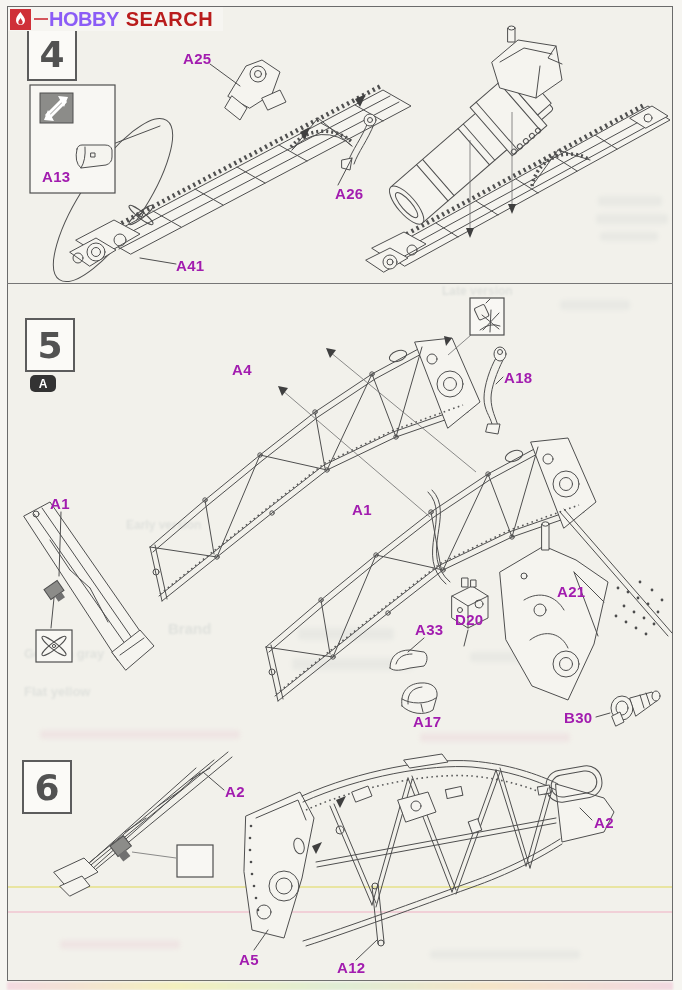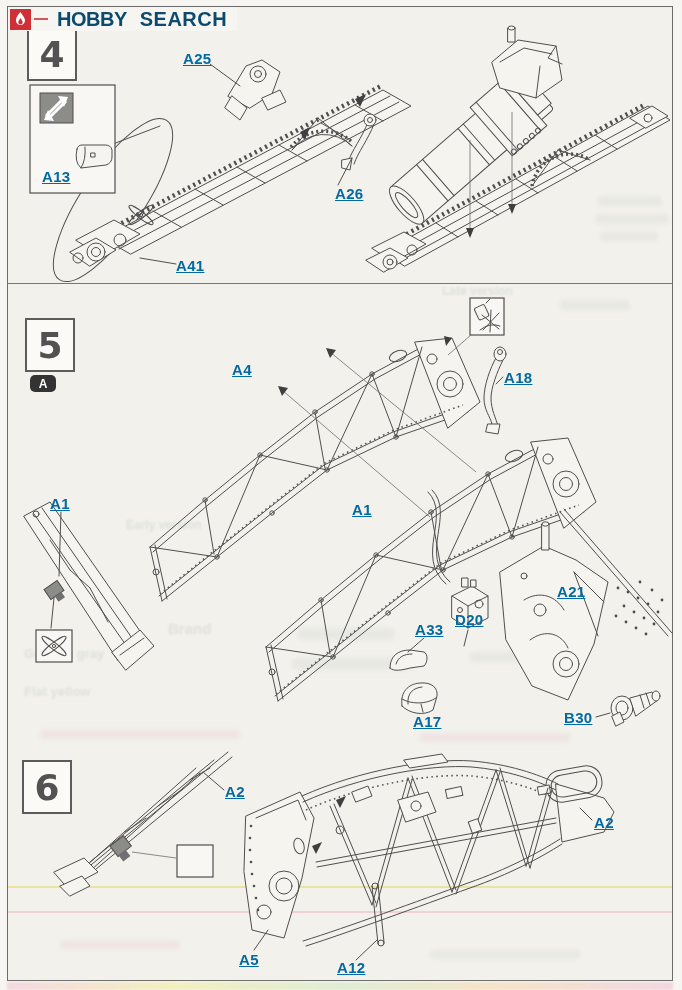--- a/index.html
+++ b/index.html
@@ -7,30 +7,30 @@
         font-family:"Liberation Sans",sans-serif;}
   .inner-paper{position:absolute;left:7px;top:6px;width:666px;height:975px;
         background:#f2f1eb;border:1.5px solid #6b6b6b;box-sizing:border-box;}
   .divider{position:absolute;left:7px;top:283px;width:666px;height:0;border-top:1px solid #767676;}
   
   .brand{position:absolute;left:8px;top:7px;height:24px;display:flex;align-items:center;
         background:#f6f5f1;padding:0 10px 0 2px;z-index:30;}
   .brand .mark{width:21px;height:21px;background:#cf3038;position:relative;margin-right:3px;}
   .brand .mark svg{position:absolute;left:2px;top:2px;}
   .brand .dash{width:14px;height:2.5px;background:#d4555c;margin-right:1px;}
-  .brand .t1{color:#0c4a6e;font-weight:bold;font-size:20px;letter-spacing:-0.5px;margin-left:8px;}
-  .brand .t2{color:#0c4a6e;font-weight:bold;font-size:20px;margin-left:13px;letter-spacing:0.5px;}
+  .brand .t1{color:#8b5cf6;font-weight:bold;font-size:20px;letter-spacing:-0.5px;}
+  .brand .t2{color:#b91c1c;font-weight:bold;font-size:20px;margin-left:7px;letter-spacing:0.5px;}
   
   .stepbox{position:absolute;width:46px;height:50px;border:2px solid #5c5c5c;background:#fbfaf7;
         display:flex;align-items:center;justify-content:center;z-index:20;
         font-family:"DejaVu Sans",sans-serif;font-weight:bold;font-size:36px;color:#525252;}
   .badge{position:absolute;width:26px;height:17px;background:#333;border-radius:5px;color:#fff;
         display:flex;align-items:center;justify-content:center;font-weight:bold;font-size:12px;z-index:20;}
   
-  .plabel{position:absolute;font-weight:bold;font-size:15px;color:#0369a1;letter-spacing:.3px;z-index:22;text-decoration:underline;}
+  .plabel{position:absolute;font-weight:bold;font-size:15px;color:#a21caf;letter-spacing:.3px;z-index:22;}
   
   .art{position:absolute;left:0;top:0;z-index:10;pointer-events:none;}
   .ln{stroke:#4f4f4f;stroke-width:1;fill:none;stroke-linecap:round;stroke-linejoin:round;}
   .fillp{fill:#f5f4ef;}
   .dk{fill:#8c8c89;stroke:#4f4f4f;}
   .teeth{stroke:#4f4f4f;stroke-width:4.5;stroke-dasharray:2.2 3.6;fill:none;}
   .teeth-s{stroke:#4f4f4f;stroke-width:3.5;stroke-dasharray:2 3;fill:none;}
   .riv{stroke:#5a5a5a;stroke-width:1.6;stroke-dasharray:1.6 3.4;fill:none;}
   .arr{fill:#3f3f3f;stroke:none;}
   .thin{stroke:#6f6f6f;stroke-width:0.8;fill:none;}

